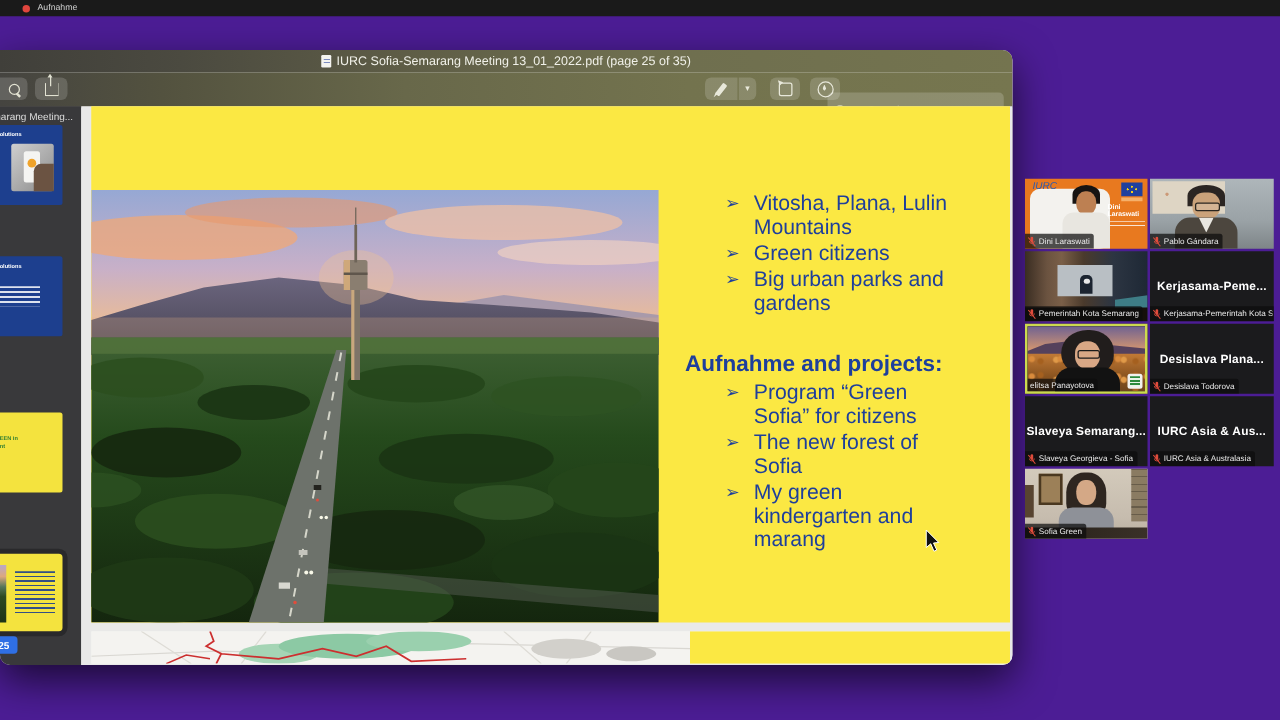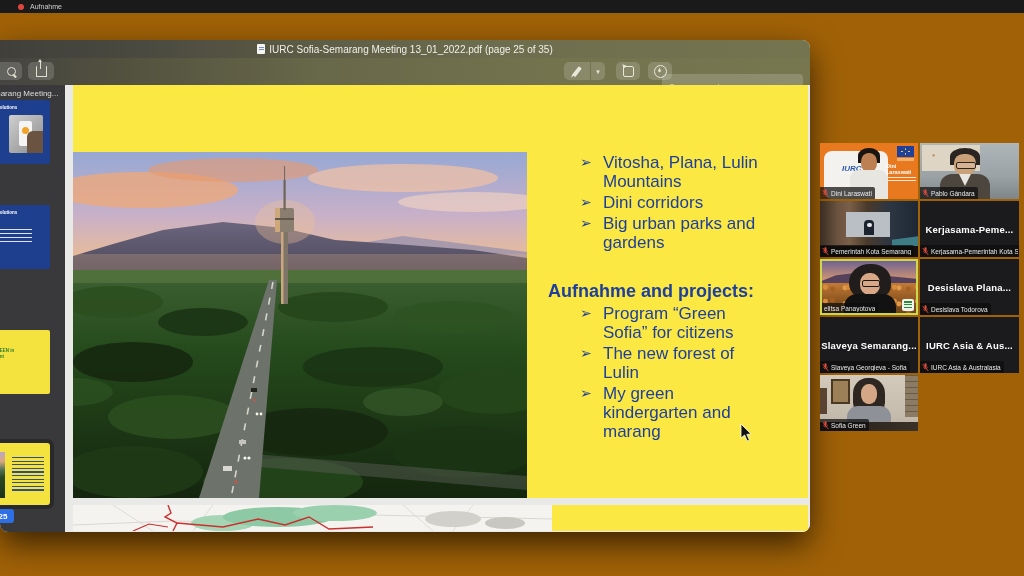--- a/index.html
+++ b/index.html
@@ -1,16 +1,16 @@
 <!DOCTYPE html>
 <html><head>
 <meta charset="utf-8">
 <style>
   html,body{margin:0;padding:0;background:#000;}
-  .screen{position:relative;width:1024px;height:576px;background:#a16207;overflow:hidden;
+  .screen{position:relative;width:1024px;height:576px;background:#4c1d95;overflow:hidden;
           font-family:"Liberation Sans",sans-serif;}
 
   
   .menubar{position:absolute;top:0;left:0;right:0;height:13px;background:#1a1a1a;
            display:flex;align-items:center;padding-left:18px;gap:6px;}
   .rec-dot{width:6px;height:6px;border-radius:50%;background:#e0463e;}
   .menubar-label{font-size:7px;color:#cfcfcf;}
 
   
   .pdf-window{position:absolute;left:0;top:40px;width:810px;height:492px;
@@ -104,21 +104,21 @@
   .plabel{position:absolute;left:0;bottom:0;display:flex;align-items:center;gap:2px;
           background:rgba(12,12,12,.72);padding:1.5px 3px 1.5px 2px;border-radius:0 2px 0 0;max-width:97%;}
   .plabel .txt{color:#eaeaea;font-size:6.5px;white-space:nowrap;overflow:hidden;}
   .mic{width:7px;height:9px;flex:none;}
 
   .tile .abs{position:absolute;}
 
   
   .v-dini{background:#e8791f;}
   .dini-panel{left:4px;top:8px;width:64px;height:48px;background:#f3f2ee;border-radius:8px;}
-  .dini-logo{left:22px;top:1px;color:#2b5bb0;font-weight:bold;font-size:8px;font-style:italic;margin-top:20px;}
+  .dini-logo{left:6px;top:1px;color:#2b5bb0;font-weight:normal;font-size:8px;font-style:italic;}
   .eu-flag{right:4px;top:3px;width:17px;height:11px;background:#20409e;
            background-image:radial-gradient(circle at 30% 50%,#f7d117 .7px,transparent 1px),
                             radial-gradient(circle at 50% 30%,#f7d117 .7px,transparent 1px),
                             radial-gradient(circle at 70% 50%,#f7d117 .7px,transparent 1px),
                             radial-gradient(circle at 50% 70%,#f7d117 .7px,transparent 1px);}
   .eu-sub{right:4px;top:15px;width:17px;height:3px;background:#f5b06a;}
   .dini-hair{left:38px;top:5px;width:22px;height:15px;background:#171412;border-radius:50% 50% 0 0;}
   .dini-face{left:41px;top:10px;width:16px;height:19px;background:#bd8052;border-radius:45%;}
   .dini-body{left:30px;top:27px;width:38px;height:29px;background:#e8e6e0;border-radius:9px 9px 0 0;}
   .dini-bgtext{right:2px;top:20px;width:30px;color:#fff;font-size:5.5px;font-weight:bold;line-height:6px;}
@@ -320,27 +320,27 @@
               <rect x="202" y="56" width="19" height="24" rx="2" fill="#8a7e70"></rect>
               <rect x="202" y="56" width="5" height="24" fill="#cfa87a"></rect>
               <rect x="202" y="66" width="19" height="2" fill="#5f564c"></rect>
               <rect x="210.5" y="28" width="2.2" height="30" fill="#6e6458"></rect>
               <rect x="211.1" y="14" width="1" height="14" fill="#6e6458"></rect>
             </svg>
           </div>
 
           <ul class="bullets bullets-top">
             <li>Vitosha, Plana, Lulin Mountains</li>
-            <li>Dini corridors</li>
+            <li>Green citizens</li>
             <li>Big urban parks and gardens</li>
           </ul>
           <div class="slide-heading">Aufnahme and projects:</div>
           <ul class="bullets bullets-bottom">
             <li>Program “Green Sofia” for citizens</li>
-            <li>The new forest of Lulin</li>
+            <li>The new forest of Sofia</li>
             <li>My green kindergarten and marang</li>
           </ul>
         </div>
 
         <div class="nextpage">
           <svg viewBox="0 0 479 26" width="479" height="26">
             <rect width="479" height="26" fill="#f4f3f0"></rect>
             <path d="M0,20 L100,16 L200,18 L300,10 L479,14" stroke="#d9d7d2" stroke-width="1" fill="none"></path>
             <path d="M40,0 L80,26 M140,0 L120,26 M330,0 L360,26 M400,0 L380,26" stroke="#dedcd6" stroke-width="1" fill="none"></path>
             <ellipse cx="150" cy="18" rx="32" ry="8" fill="#a5d5b5"></ellipse>

